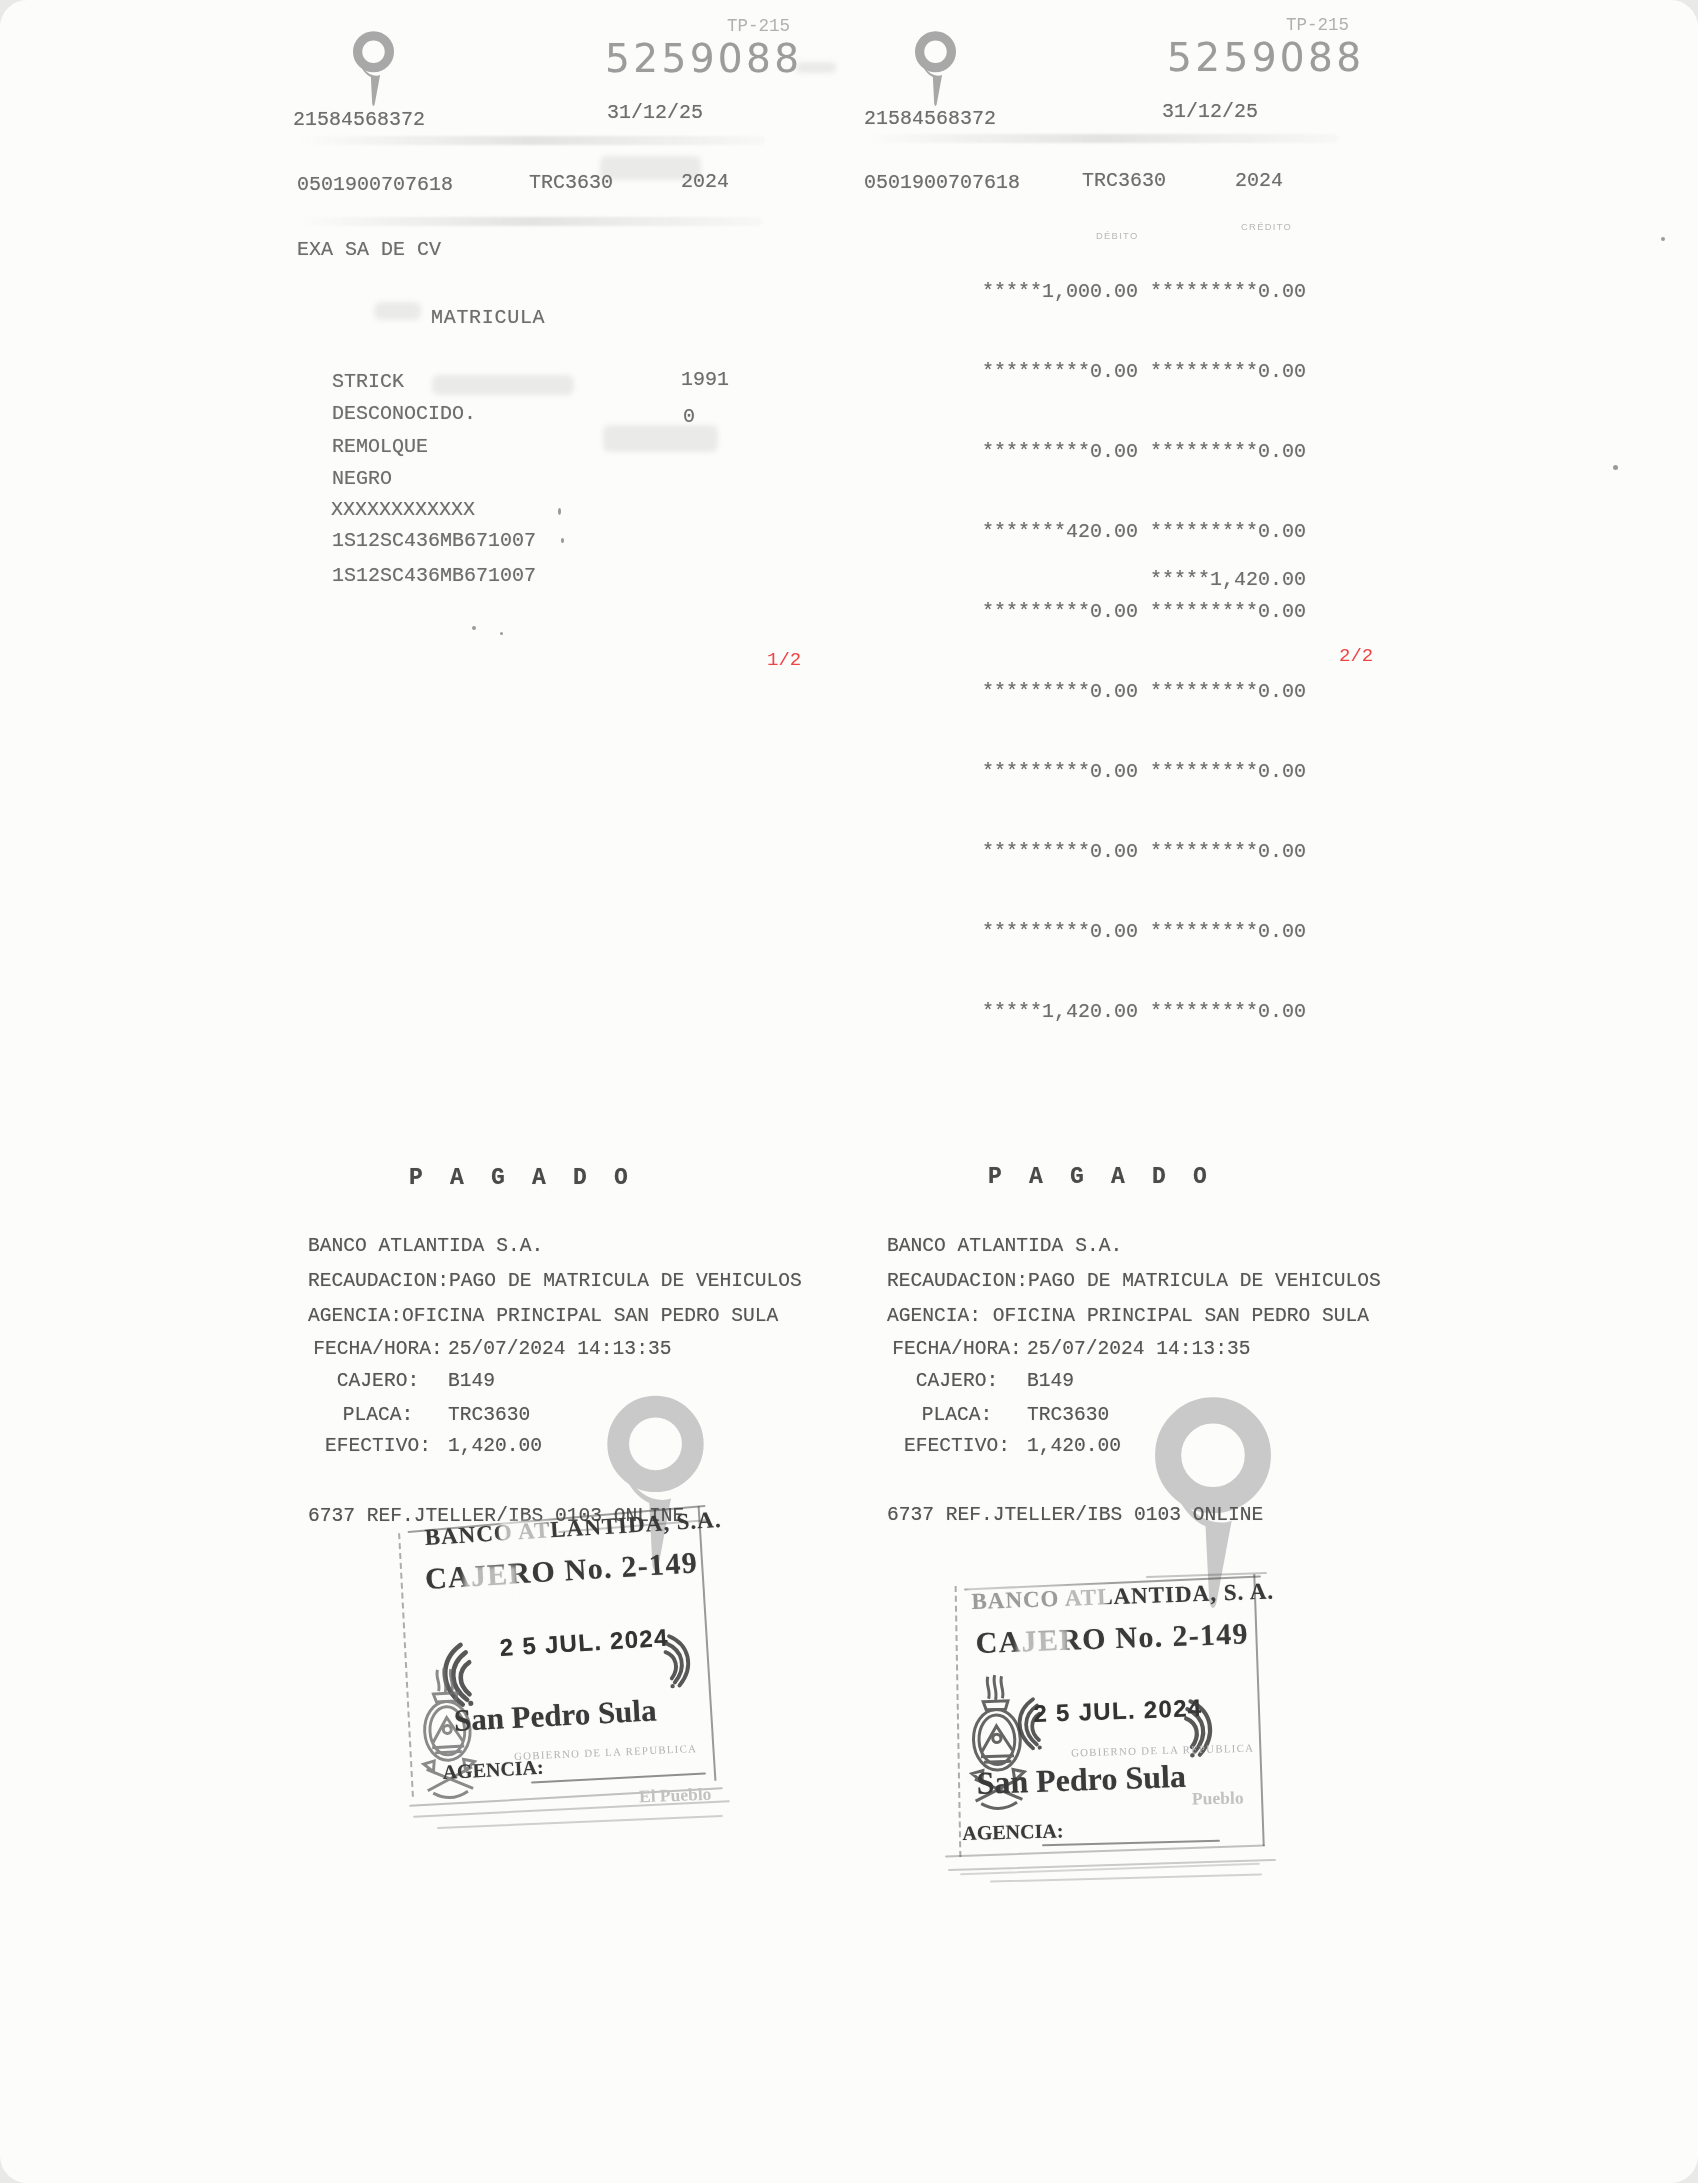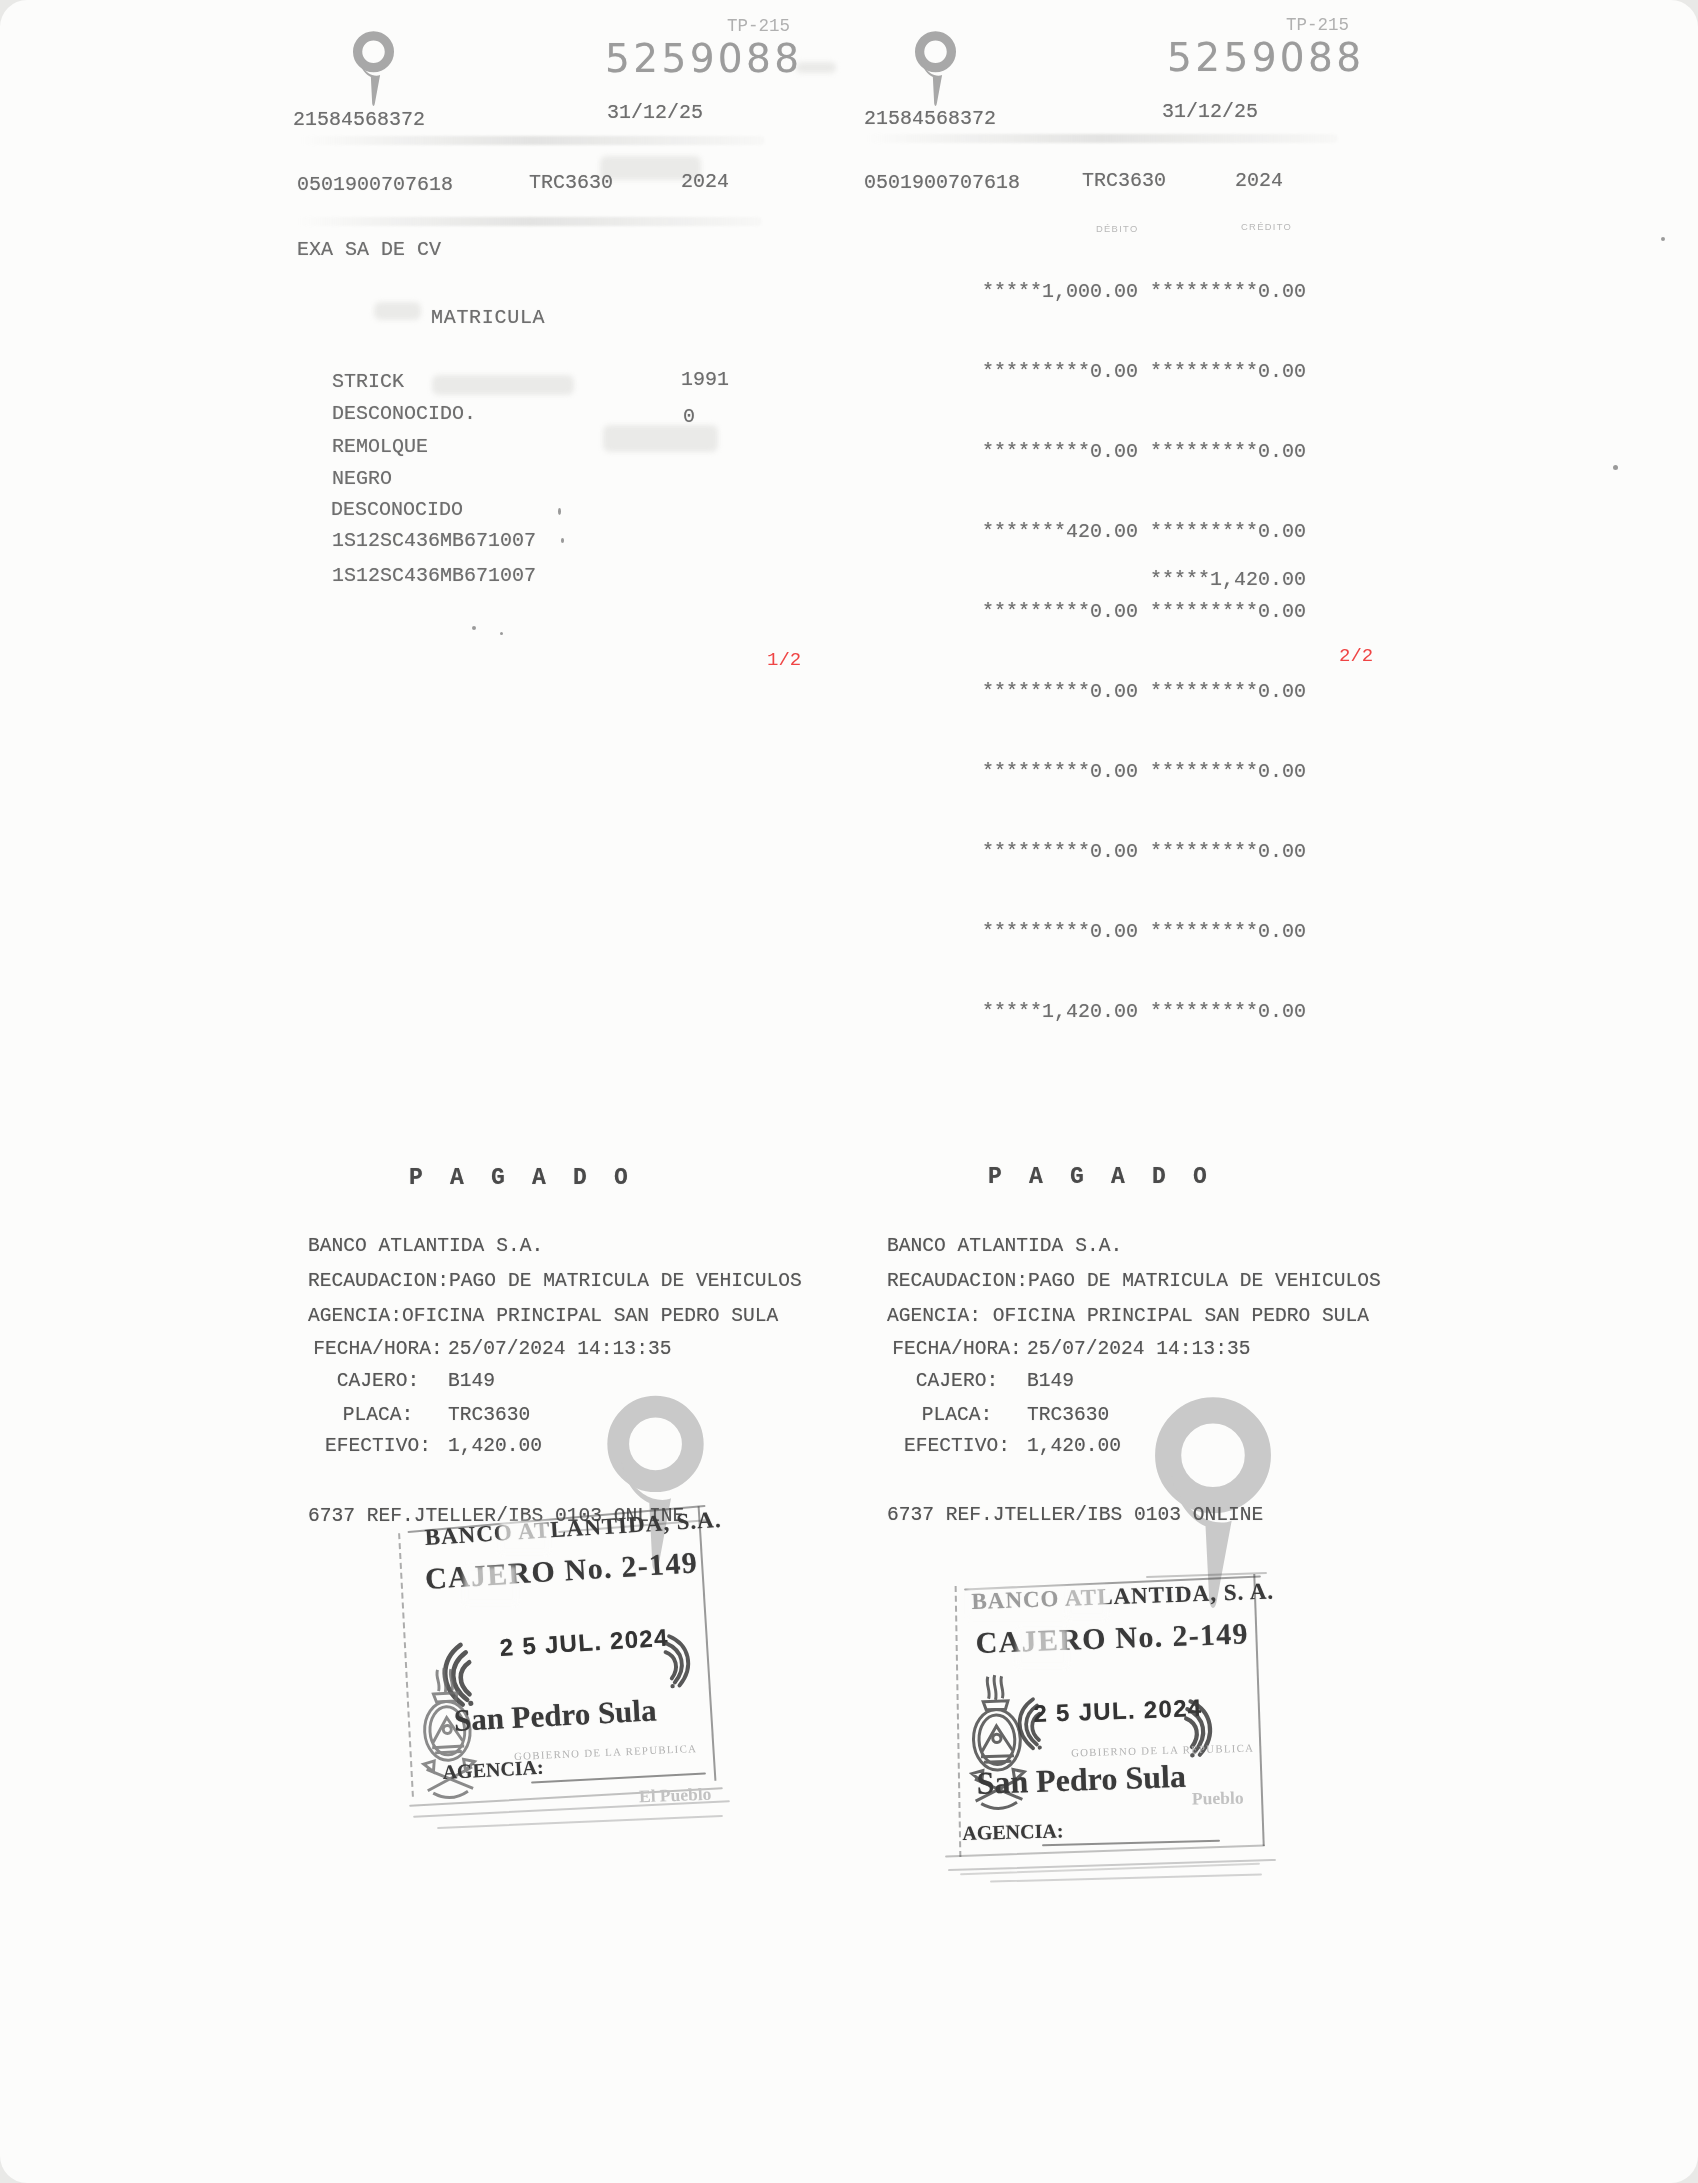--- a/index.html
+++ b/index.html
@@ -100,38 +100,38 @@
 
   <div class="a tw" style="left:297px;top:238px;">EXA SA DE CV</div>
   <div class="a tw" style="left:431px;top:306px;letter-spacing:0.7px;">MATRICULA</div>
 
   <div class="a tw" style="left:332px;top:370px;">STRICK</div>
   <div class="a tw" style="left:681px;top:368px;">1991</div>
   <div class="a tw" style="left:332px;top:402px;">DESCONOCIDO.</div>
   <div class="a tw" style="left:683px;top:405px;">0</div>
   <div class="a tw" style="left:332px;top:435px;">REMOLQUE</div>
   <div class="a tw" style="left:332px;top:467px;">NEGRO</div>
-  <div class="a tw" style="left:331px;top:498px;">DESCONOCIDO</div>
+  <div class="a tw" style="left:331px;top:498px;">XXXXXXXXXXXX</div>
   <div class="a tw" style="left:332px;top:529px;">1S12SC436MB671007</div>
   <div class="a tw" style="left:332px;top:564px;">1S12SC436MB671007</div>
 
   <div class="a pgno" style="left:767px;top:649px;">1/2</div>
 
   <svg class="a" style="left:912px;top:28px;color:#9a9a9a;opacity:.85;" width="47" height="86" viewBox="0 0 70 130">
       <use href="#pin-def"></use>
     </svg>
   <div class="a tp" style="left:1286px;top:15px;">TP-215</div>
   <div class="a big-num" style="left:1167px;top:35px;">5259088</div>
   <div class="a tw" style="left:864px;top:107px;">21584568372</div>
   <div class="a tw" style="left:1162px;top:100px;">31/12/25</div>
   <div class="a tw" style="left:864px;top:171px;">0501900707618</div>
   <div class="a tw" style="left:1082px;top:169px;">TRC3630</div>
   <div class="a tw" style="left:1235px;top:169px;">2024</div>
 
-  <div class="a colhdr" style="left:1068px;top:223px;padding-left:28px;">DÉBITO</div>
+  <div class="a colhdr" style="left:1068px;top:230px;padding-left:28px;">DÉBITO</div>
   <div class="a colhdr" style="left:1241px;top:221px;">CRÉDITO</div>
 
   <div class="a tw" style="left:971px;top:234px;width:337px;">
     <div class="amt-row"><span class="amt debit">*****1,000.00</span><span class="amt credit">*********0.00</span></div>
     <div class="amt-row"><span class="amt debit">*********0.00</span><span class="amt credit">*********0.00</span></div>
     <div class="amt-row"><span class="amt debit">*********0.00</span><span class="amt credit">*********0.00</span></div>
     <div class="amt-row"><span class="amt debit">*******420.00</span><span class="amt credit">*********0.00</span></div>
     <div class="amt-row"><span class="amt debit">*********0.00</span><span class="amt credit">*********0.00</span></div>
     <div class="amt-row"><span class="amt debit">*********0.00</span><span class="amt credit">*********0.00</span></div>
     <div class="amt-row"><span class="amt debit">*********0.00</span><span class="amt credit">*********0.00</span></div>

